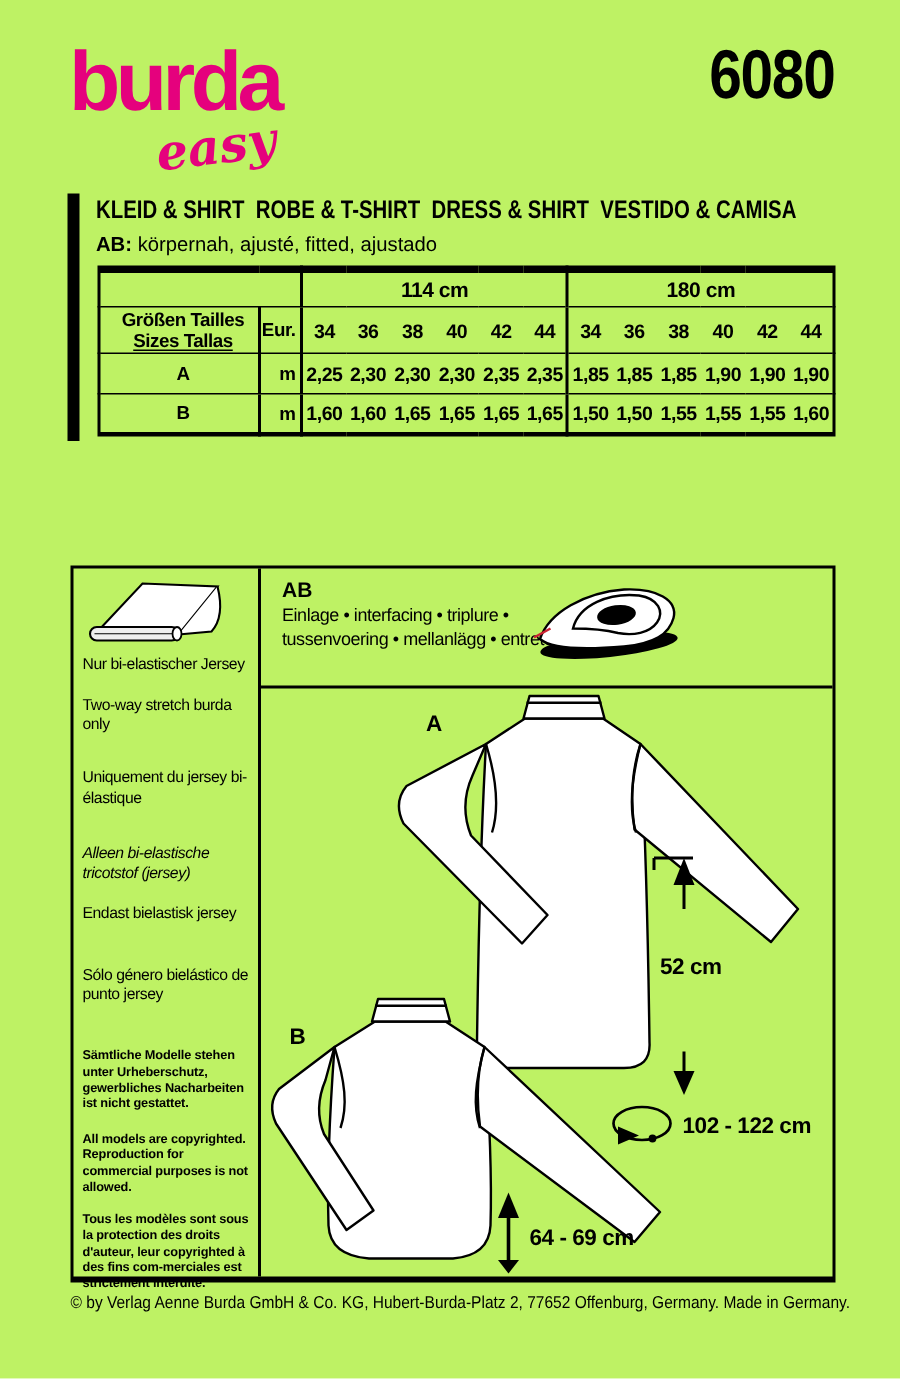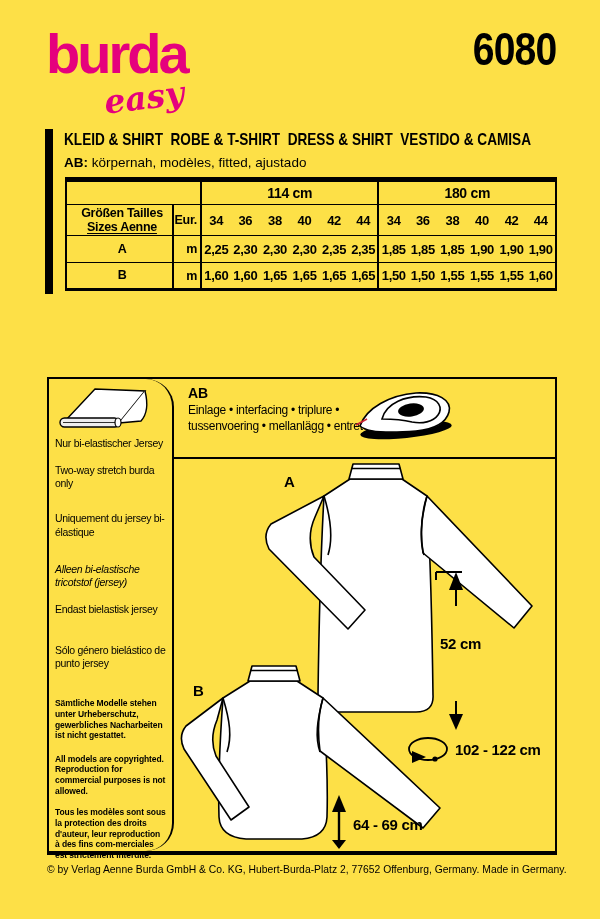--- a/index.html
+++ b/index.html
@@ -1,18 +1,18 @@
 <!DOCTYPE html>
 <html><head>
 <meta charset="utf-8">
 <style>
   * { margin:0; padding:0; box-sizing:border-box; }
   html,body { background:#fff; }
   body { font-family:"Liberation Sans", sans-serif; color:#000; }
-  .sheet { position:relative; width:600px; height:919px; background:#fde047; overflow:hidden; }
+  .sheet { position:relative; width:600px; height:919px; background:#bef264; overflow:hidden; }
 
   
   .logo { position:absolute; left:46px; top:26px; width:200px; height:95px; }
   .logo-main { font-weight:bold; font-size:56px; letter-spacing:-3px; color:#e5017d; line-height:1; }
   .logo-sub { position:absolute; left:58px; top:52px; font-family:"DejaVu Serif", serif; font-style:italic; font-weight:bold; font-size:33px; color:#e5017d; transform:rotate(-7deg); }
   .pattern-number { position:absolute; right:44px; top:22px; font-weight:bold; font-size:46px; transform:scaleX(.85); transform-origin:right top; letter-spacing:-1px; }
 
   .left-bar { position:absolute; left:45px; top:129px; width:8px; height:165px; background:#000; }
 
   .title { position:absolute; left:64px; top:130px; font-weight:bold; font-size:17px; white-space:pre; transform:scaleX(.8); transform-origin:left top; letter-spacing:0; }
@@ -27,21 +27,21 @@
   .ftable tr.r2 td { height:31px; }
   .ftable tr.r3 td, .ftable tr.r4 td { height:27px; }
   .ftable td.v-right { border-right:2px solid #000; }
   .ftable td.lblcell { text-align:center; padding-left:5px; font-size:12.5px; line-height:1.15; }
   .ftable td.unitcell { text-align:right; padding-right:3px; font-size:12.5px; }
   .u-line { text-decoration:underline; text-underline-offset:2px; }
 
   
   .box { position:absolute; left:47px; top:377px; width:510px; height:478px;
          border:2px solid #000; border-bottom-width:4px; display:flex; }
-  .box-sidebar { width:125px; border-right:2px solid #000; padding:4px 6px 0 6px;border-radius:28px; }
+  .box-sidebar { width:125px; border-right:2px solid #000; padding:4px 6px 0 6px; }
   .fabric-icon { display:block; margin:0 0 2px 0; }
   .side-note { font-size:10.5px; line-height:1.25; letter-spacing:-0.3px; }
   .side-note.n1 { margin-top:14px; } .side-note.n2 { margin-top:22px; }
   .side-note.n3 { margin-top:24px;font-style:italic; } .side-note.n4 { margin-top:14px; }
   .side-note.n5 { margin-top:28px; }
   .side-copy { font-size:8.5px; font-weight:bold; line-height:1.25; letter-spacing:-0.1px; }
   .side-copy.c0 { margin-top:28px; } .side-copy.c1 { margin-top:13px; } .side-copy.c2 { margin-top:11px; }
 
   .box-main { flex:1; position:relative; }
   .main-strip { height:80px; border-bottom:2px solid #000; position:relative; }
@@ -63,38 +63,38 @@
 
   <div class="logo">
     <div class="logo-main">burda</div>
     <div class="logo-sub">easy</div>
   </div>
   <div class="pattern-number">6080</div>
 
   <div class="left-bar"></div>
 
   <div class="title">KLEID &amp; SHIRT  ROBE &amp; T-SHIRT  DRESS &amp; SHIRT  VESTIDO &amp; CAMISA</div>
-  <div class="subtitle"><b>AB:</b>&nbsp;<span>körpernah, modèles, fitted, ajustado</span></div>
+  <div class="subtitle"><b>AB:</b>&nbsp;<span>körpernah, ajusté, fitted, ajustado</span></div>
 
   <table class="ftable">
     <colgroup>
       <col style="width:107px">
         <col style="width:28px">
       <col span="12">
     </colgroup>
     <tbody>
         <tr class="r1">
       <td colspan="2" class="v-right"></td>
       <td colspan="6" class="v-right">114 cm</td>
       <td colspan="6">180 cm</td>
     </tr>
     <tr class="r2">
       <td class="lblcell v-right">
         <div>Größen  Tailles</div>
-        <div class="u-line">Sizes  Aenne</div>
+        <div class="u-line">Sizes  Tallas</div>
       </td>
       <td class="unitcell v-right">Eur.</td>
       <td>34</td>
       <td>36</td>
       <td>38</td>
       <td>40</td>
       <td>42</td>
       <td class="v-right">44</td>
       <td>34</td>
       <td>36</td>
@@ -149,21 +149,21 @@
         <ellipse cx="63" cy="39.5" rx="3" ry="4.5" fill="#fff" stroke="#000" stroke-width="1.2"></ellipse>
       </svg>
       <div class="side-note n0">Nur bi-elastischer Jersey</div>
       <div class="side-note n1">Two-way stretch burda only</div>
       <div class="side-note n2">Uniquement du jersey bi-élastique</div>
       <div class="side-note n3">Alleen bi-elastische tricotstof (jersey)</div>
       <div class="side-note n4">Endast bielastisk jersey</div>
       <div class="side-note n5">Sólo género bielástico de punto jersey</div>
       <div class="side-copy c0">Sämtliche Modelle stehen unter Urheberschutz, gewerbliches Nacharbeiten ist nicht gestattet.</div>
       <div class="side-copy c1">All models are copyrighted. Reproduction for commercial purposes is not allowed.</div>
-      <div class="side-copy c2">Tous les modèles sont sous la protection des droits d'auteur, leur reproduction à des fins com-merciales est strictement interdite.</div>
+      <div class="side-copy c2">Tous les modèles sont sous la protection des droits d'auteur, leur copyrighted à des fins com-merciales est strictement interdite.</div>
     </div>
 
     <div class="box-main">
       <div class="main-strip">
         <div class="ab-label">AB</div>
         <div class="interfacing-text">Einlage • interfacing • triplure • tussenvoering • mellanlägg • entretela</div>
         <svg class="iron-icon" width="110" height="62" viewBox="0 0 110 62">
           <ellipse cx="54" cy="46" rx="46" ry="8" fill="#000" transform="rotate(-6 54 46)"></ellipse>
           <path d="M8,42 C14,24 38,11 64,9 C86,8 100,16 97,28 C94,39 84,45 64,47 C40,49 16,49 8,42 Z" fill="#fff" stroke="#000" stroke-width="1.6"></path>
           <path d="M30,35 C34,19 54,11 74,13 C87,15 91,24 86,31 C81,38 70,40 60,38 C48,35 38,35 30,35 Z" fill="#fff" stroke="#000" stroke-width="1.6"></path>

